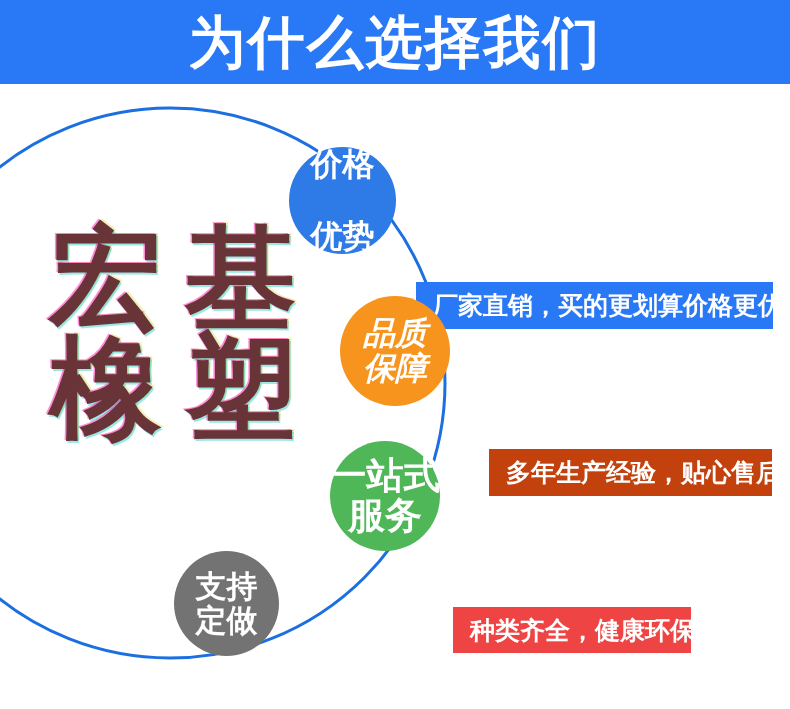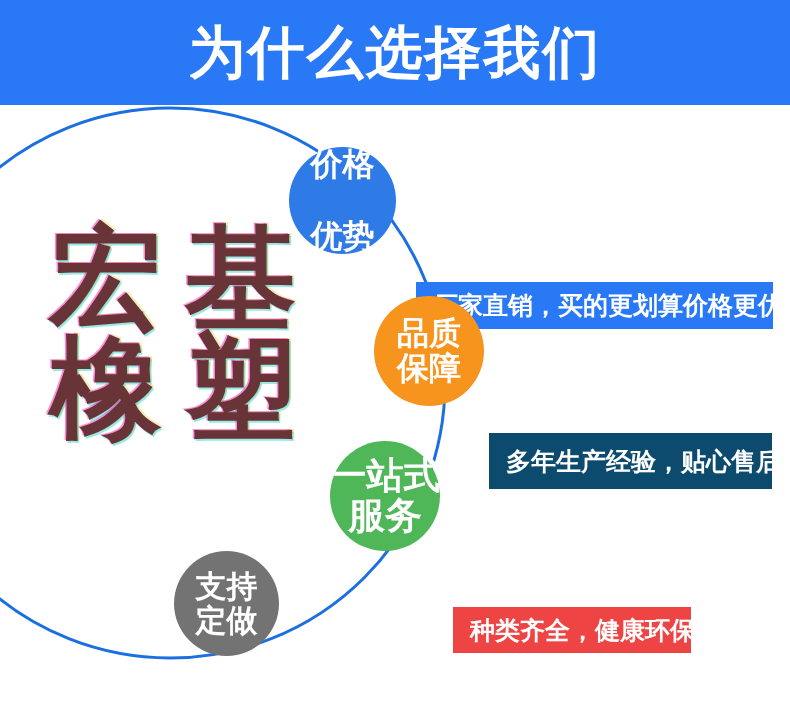--- a/index.html
+++ b/index.html
@@ -22,21 +22,21 @@
     background: #ffffff;
     overflow: hidden;
   }
 
   
   .header-banner {
     position: absolute;
     left: 0;
     top: 0;
     width: 790px;
-    height: 105px;
+    height: 84px;
     background: #2979f7;
     display: flex;
     align-items: center;
     justify-content: center;
   }
   .header-title {
     color: #ffffff;
     font-family: "Liberation Serif", "DejaVu Serif", serif;
     font-weight: bold;
     font-size: 57px;
@@ -108,26 +108,27 @@
   #badge-price {
     left: 289px;
     top: 42px;
     width: 107px;
     height: 107px;
     background: #2e7ae6;
     font-size: 32px;
     justify-content: space-between;
   }
   #badge-quality {
-    left: 374px;
+    left: 340px;
     top: 191px;
     width: 110px;
     height: 110px;
     background: #f7941d;
     font-size: 32px;
+    font-style: italic;
   }
   #badge-service {
     left: 330px;
     top: 336px;
     width: 110px;
     height: 110px;
     background: #4fb757;
     font-size: 37px;
   }
   #badge-custom {
@@ -155,24 +156,24 @@
     left: 416px;
     top: 177px;
     width: 357px;
     height: 47px;
     background: #2979f7;
     padding-left: 17px;
     font-size: 25px;
   }
   #caption-quality {
     left: 489px;
-    top: 328px;
+    top: 344px;
     width: 283px;
-    height: 56px;
-    background: #0c4a6e;
+    height: 47px;
+    background: #c2410c;
     padding-left: 17px;
     font-size: 25px;
   }
   #caption-service {
     left: 453px;
     top: 502px;
     width: 238px;
     height: 46px;
     background: #ef4444;
     padding-left: 17px;

